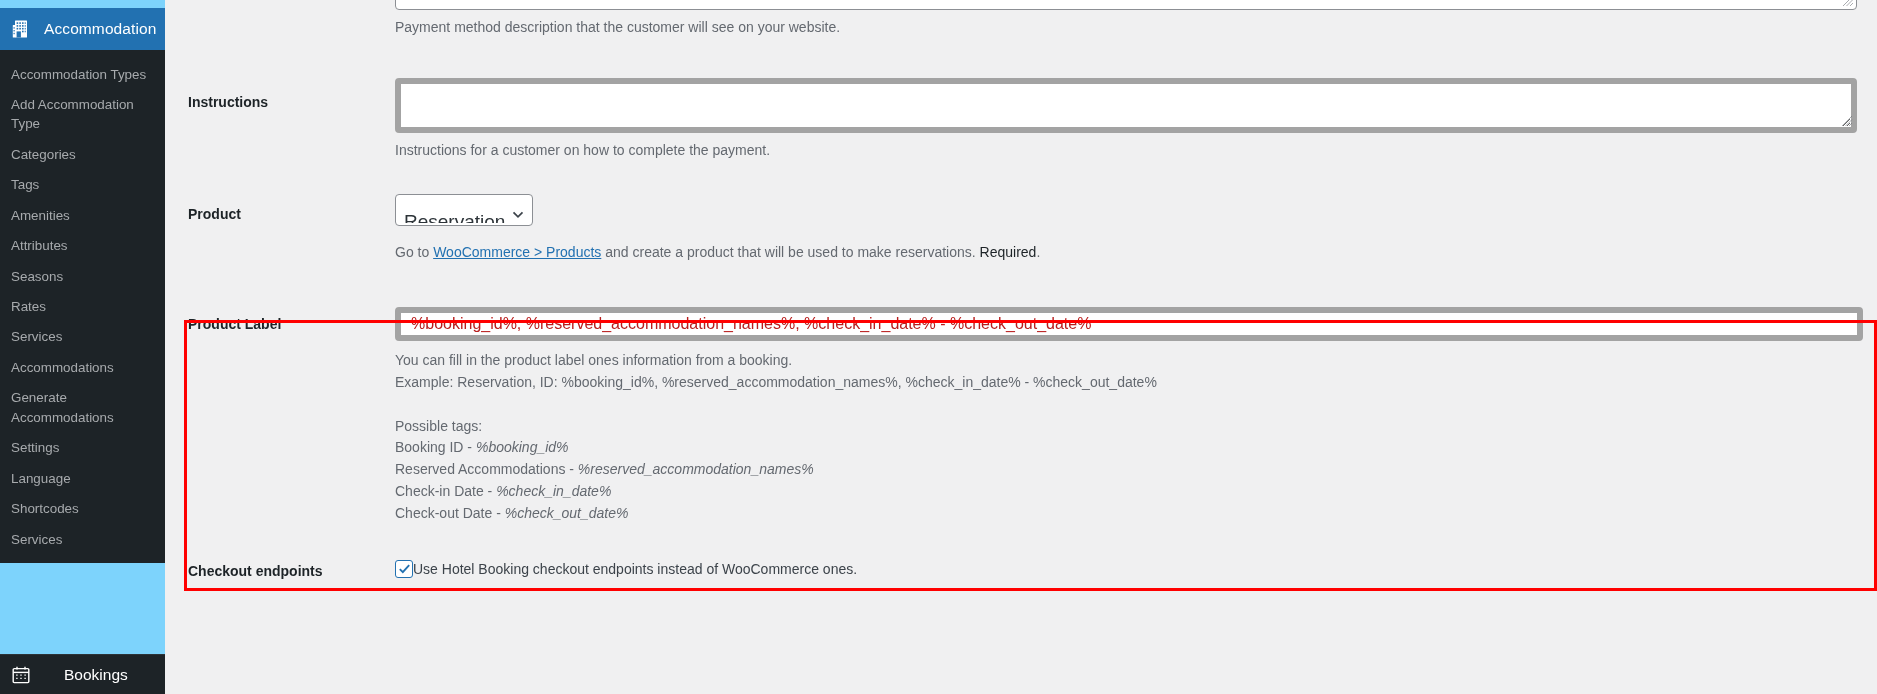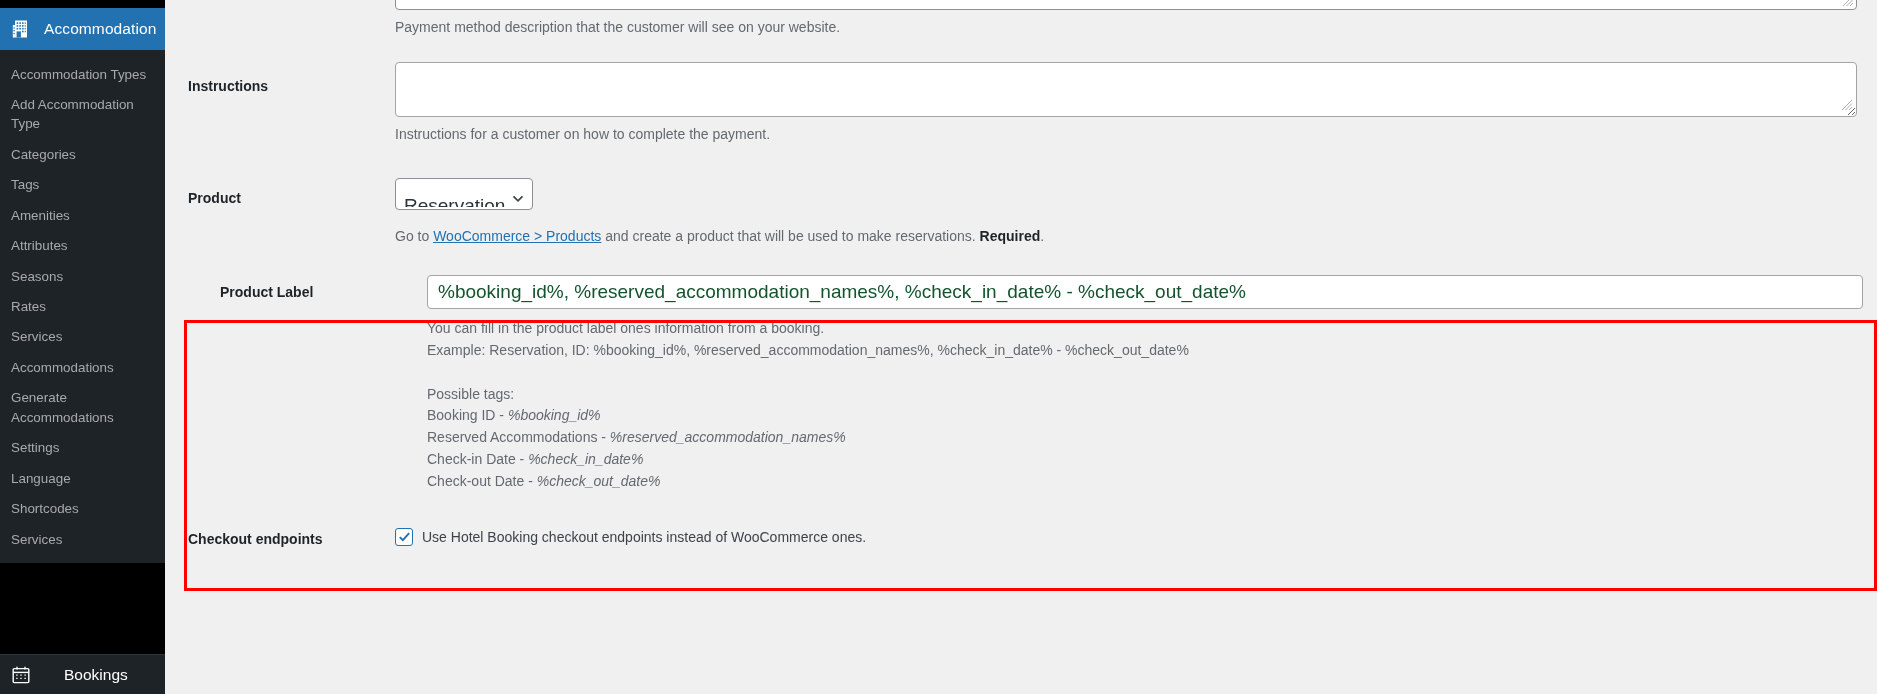--- a/index.html
+++ b/index.html
@@ -9,21 +9,21 @@
     overflow: hidden;
     background: #f0f0f1;
     font-family: "Liberation Sans", sans-serif;
   }
   .screen { position: relative; width: 1877px; height: 694px; display: flex; }
 
   
   .sidebar {
     width: 165px;
     min-width: 165px;
-    background: #000000;
+    background: #7dd3fc;
     position: relative;
     padding-top: 8px;
     color: #c3c4c7;
   }
 
   .menu-head {
     position: relative;
     background: #2271b1;
     color: #fff;
     display: flex;
@@ -94,33 +94,33 @@
     flex: 1;
     padding: 15px 10px 15px 0;
     min-width: 0;
   }
   .desc {
     font-size: 14px;
     color: #646970;
     line-height: 1.55;
     margin: 7px 0 0 0;
   }
-  .desc b { color: #1d2327; font-weight: bold; }
+  .desc b { color: #1d2327; font-weight: normal; }
   .desc a { color: #2271b1; text-decoration: underline; }
   .desc em { font-style: italic; }
 
   textarea.wp, input.wp {
     display: block;
     width: 100%;
-    border: 1px solid #a3a3a3;
+    border: 6px solid #a3a3a3;
     border-radius: 4px;
     background: #fff;
-    color: #14532d;
+    color: #b91c1c;
     font-family: "Liberation Sans", sans-serif;
-    font-size: 19px;
+    font-size: 16px;
     padding: 7px 10px;
     outline: none;
     resize: vertical;
   }
   textarea.wp { height: 55px; line-height: 1.4; }
   input.wp { height: 34px; padding: 4px 10px; }
 
   select.wp {
     border: 1px solid #8c8f94;
     border-radius: 4px;
@@ -173,21 +173,21 @@
     position: absolute;
     left: 19px;
     top: 320px;
     width: 1693px;
     height: 271px;
     border: 3px solid #ff0000;
     pointer-events: none;
     z-index: 20;
   }
 
-  .checkbox-line { display: flex; align-items: center; gap: 9px; }
+  .checkbox-line { display: flex; align-items: center; }
   .cbx {
     width: 18px; height: 18px;
     border: 1px solid #2271b1;
     border-radius: 3px;
     background: #fff;
     position: relative;
     cursor: pointer;
     flex: none;
   }
   .cbx svg { position: absolute; left: 1px; top: 0px; width: 15px; height: 15px; color: #2271b1; }
@@ -287,21 +287,21 @@
                     <line x1="13" y1="6.5" x2="6.5" y2="13"></line>
                     <line x1="13" y1="10" x2="10" y2="13"></line>
                 </svg>
               </span>
             </div>
           </div>
           <p class="desc">Payment method description that the customer will see on your website.</p>
         </div>
       </div>
 
-      <div class="row" style="margin-top:22px;">
+      <div class="row" style="margin-top:38px;">
         <div class="th" style="padding-top:15px;">Instructions</div>
         <div class="td" style="padding-top:0;padding-bottom:0;position:relative;">
           <div style="position:relative;margin-right:10px;">
             <textarea class="wp" value="" style=""></textarea>
             <span class="resize-grip" style="right:4px;bottom:6px;">
               <svg viewBox="0 0 14 14" width="14" height="14" stroke="#646970" stroke-width="1" aria-hidden="true">
                 <line x1="13" y1="3" x2="3" y2="13"></line>
                   <line x1="13" y1="6.5" x2="6.5" y2="13"></line>
                   <line x1="13" y1="10" x2="10" y2="13"></line>
               </svg>
@@ -321,21 +321,21 @@
             <span class="chev">
               <svg viewBox="0 0 12 12" width="12" height="12" fill="none" stroke="#3c434a" stroke-width="1.7" aria-hidden="true">
                 <polyline points="1.5,4 6,8.5 10.5,4"></polyline>
               </svg>
             </span>
           </span>
           <p class="desc" style="margin-top:10px;"><span>Go to </span><a href="#">WooCommerce &gt; Products</a><span> and create a product that will be used to make reservations. </span><b>Required</b><span>.</span></p>
         </div>
       </div>
 
-      <div class="row" style="margin-top:28px;padding-left:32px;">
+      <div class="row" style="margin-top:44px;">
         <div class="th" style="padding-top:8px;">Product Label</div>
         <div class="td" style="padding-top:0;padding-bottom:0;padding-right:14px;">
           <input class="wp" type="text" value="%booking_id%, %reserved_accommodation_names%, %check_in_date% - %check_out_date%" style="">
           <p class="desc" style="margin-top:9px;">You can fill in the product label ones information from a booking.</p>
           <p class="desc" style="margin-top:0;">Example: Reservation, ID: %booking_id%, %reserved_accommodation_names%, %check_in_date% - %check_out_date%</p>
           <p class="desc" style="margin-top:22px;">Possible tags:</p>
           <p class="desc" style="margin-top:0;"><span>Booking ID - </span><em>%booking_id%</em></p>
           <p class="desc" style="margin-top:0;"><span>Reserved Accommodations - </span><em>%reserved_accommodation_names%</em></p>
           <p class="desc" style="margin-top:0;"><span>Check-in Date - </span><em>%check_in_date%</em></p>
           <p class="desc" style="margin-top:0;"><span>Check-out Date - </span><em>%check_out_date%</em></p>

